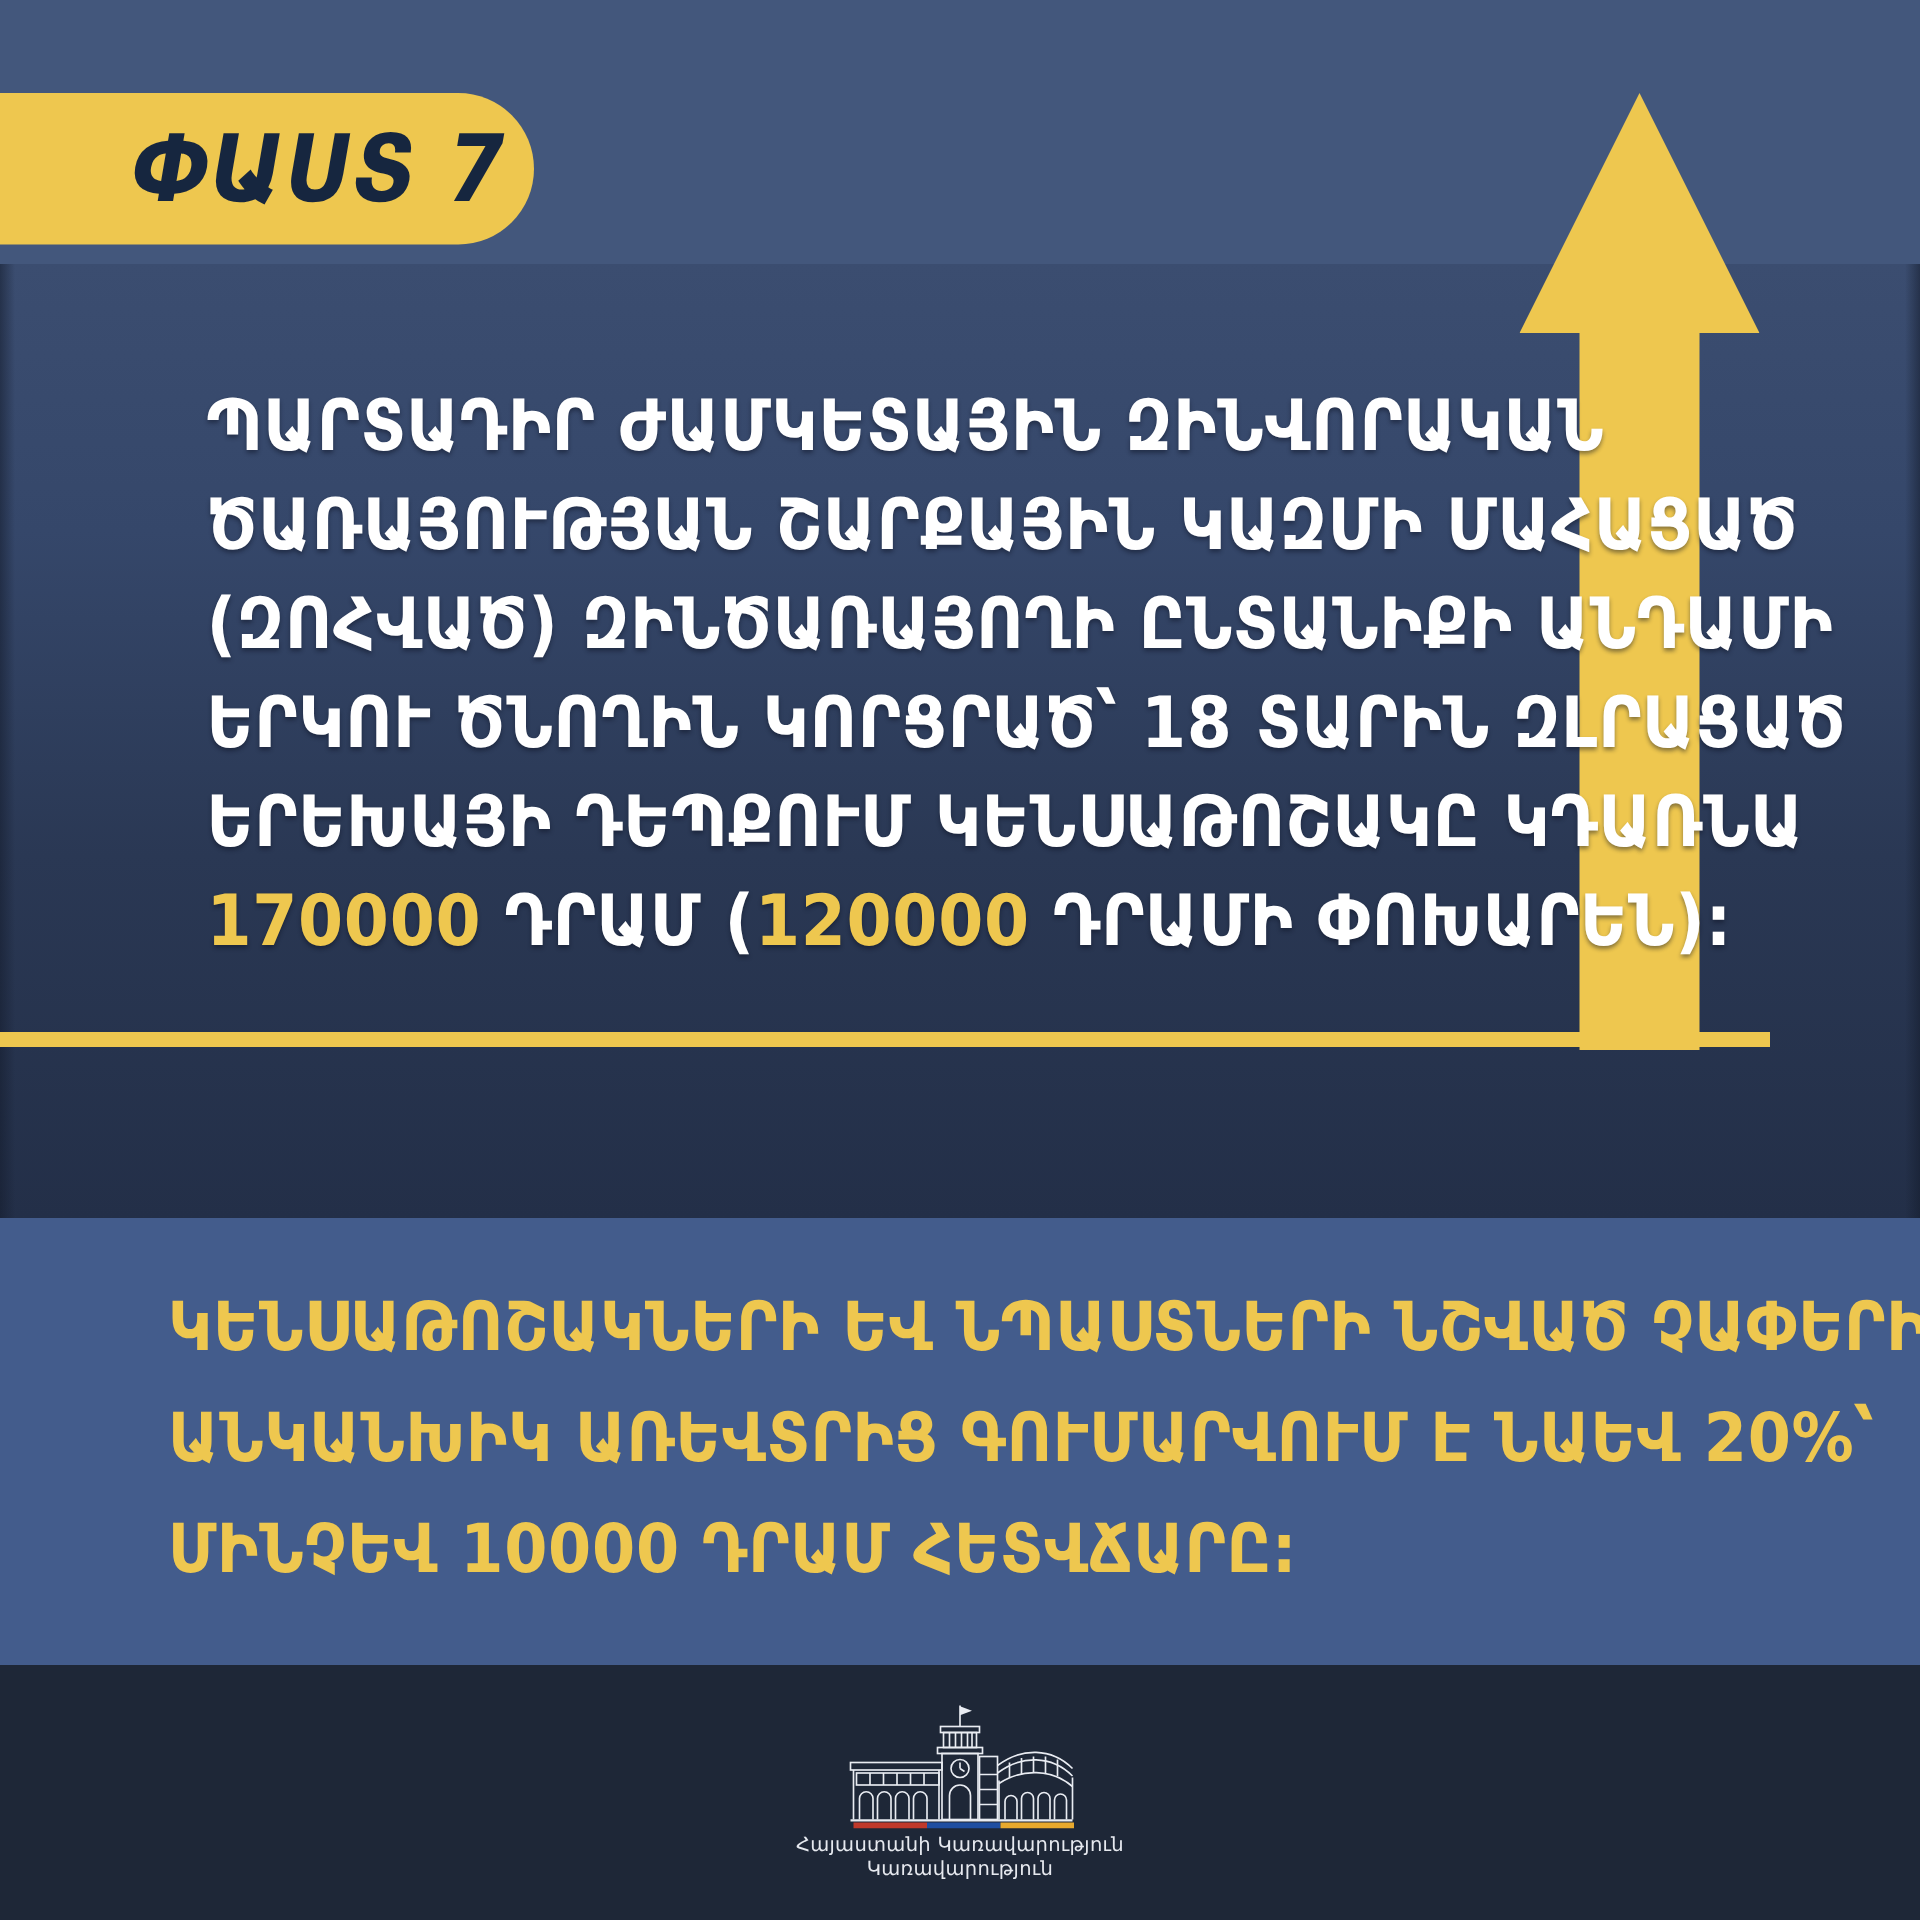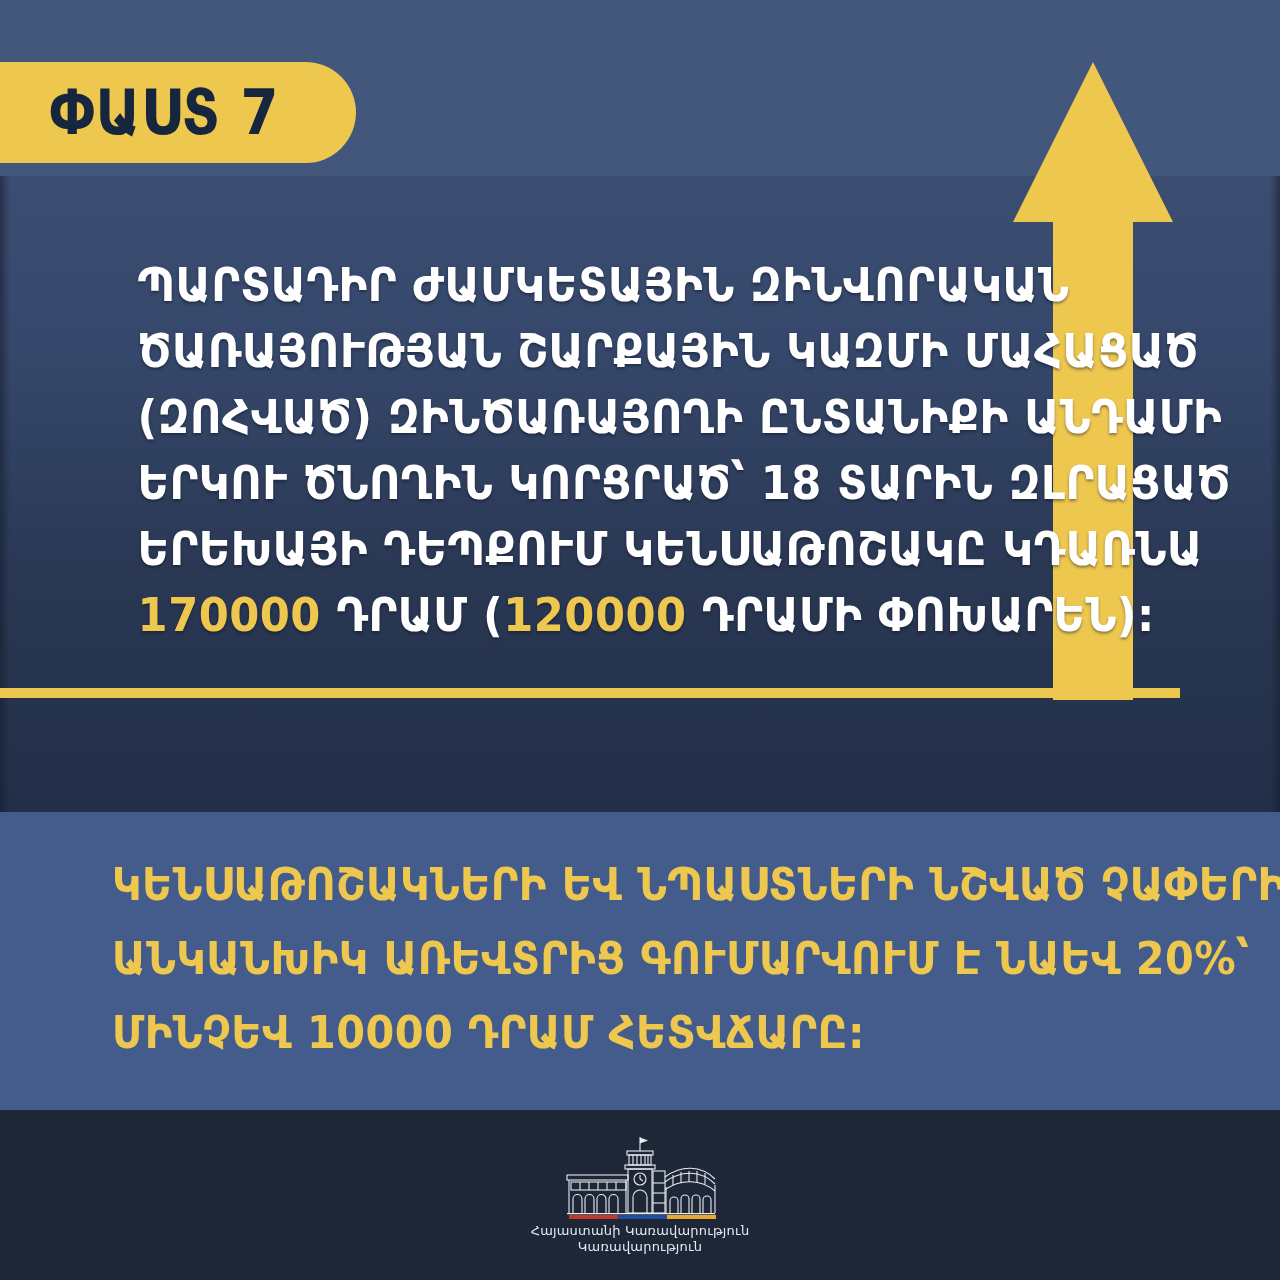--- a/index.html
+++ b/index.html
@@ -54,22 +54,23 @@
   .fact-tab {
     position: absolute;
     left: 0;
     top: 62px;
     width: 356px;
     height: 101px;
     background: #eec74f;
     border-radius: 0 52px 52px 0;
     display: flex;
     align-items: center;
-    justify-content: flex-start;
+    justify-content: flex-end;
     z-index: 6;
+    font-style: italic;
   }
   .fact-tab-label {
     color: #16263f;
     font-size: 62px;
     font-weight: 700;
     letter-spacing: 1px;
     line-height: 1;
     transform: scaleX(.88);
     padding-left: 36px;
     white-space: nowrap;

